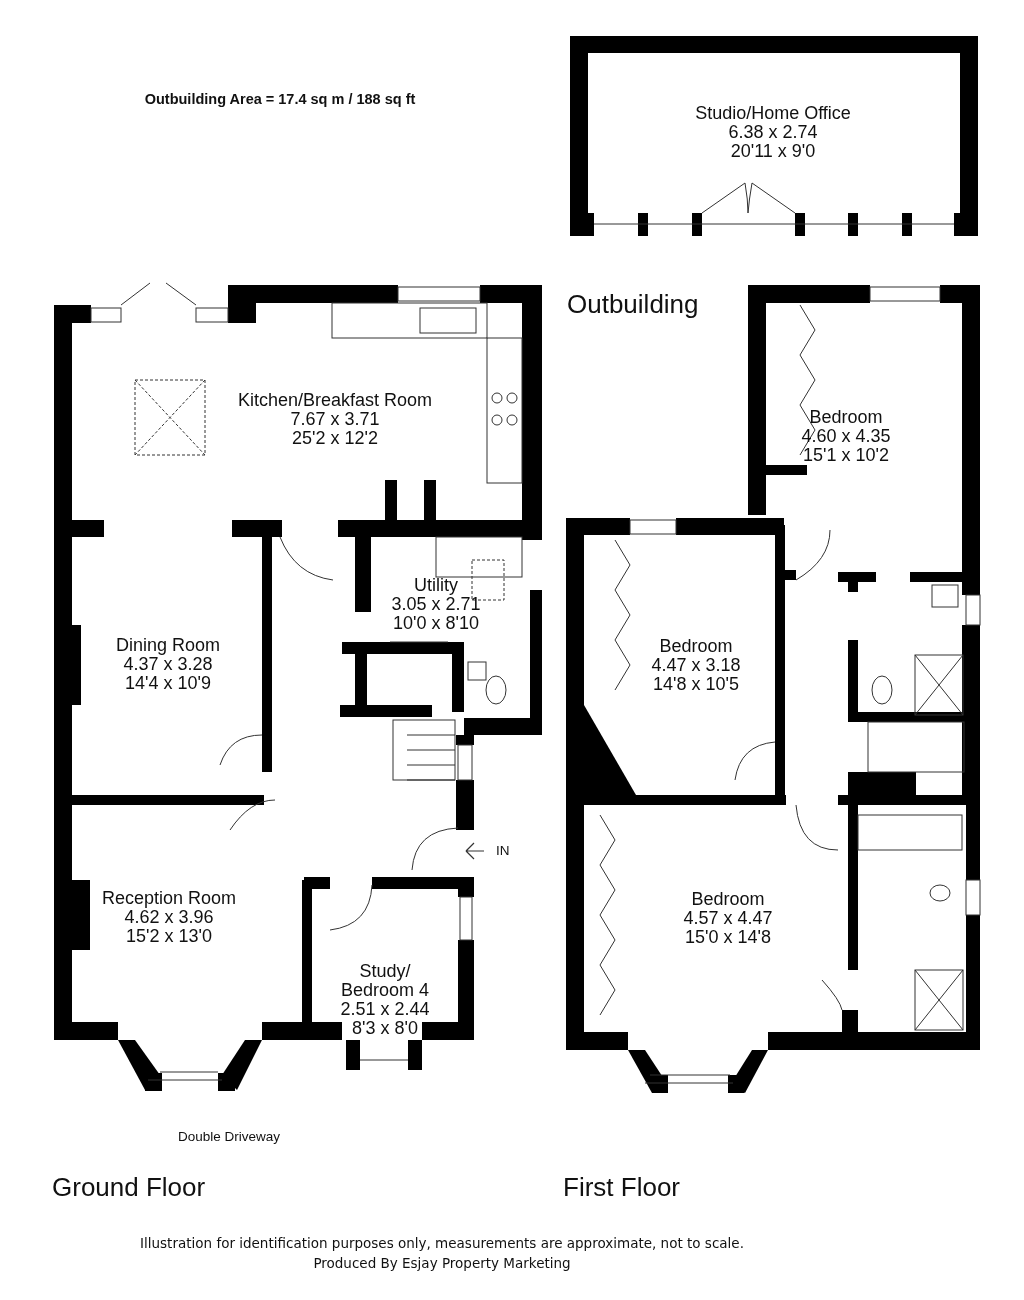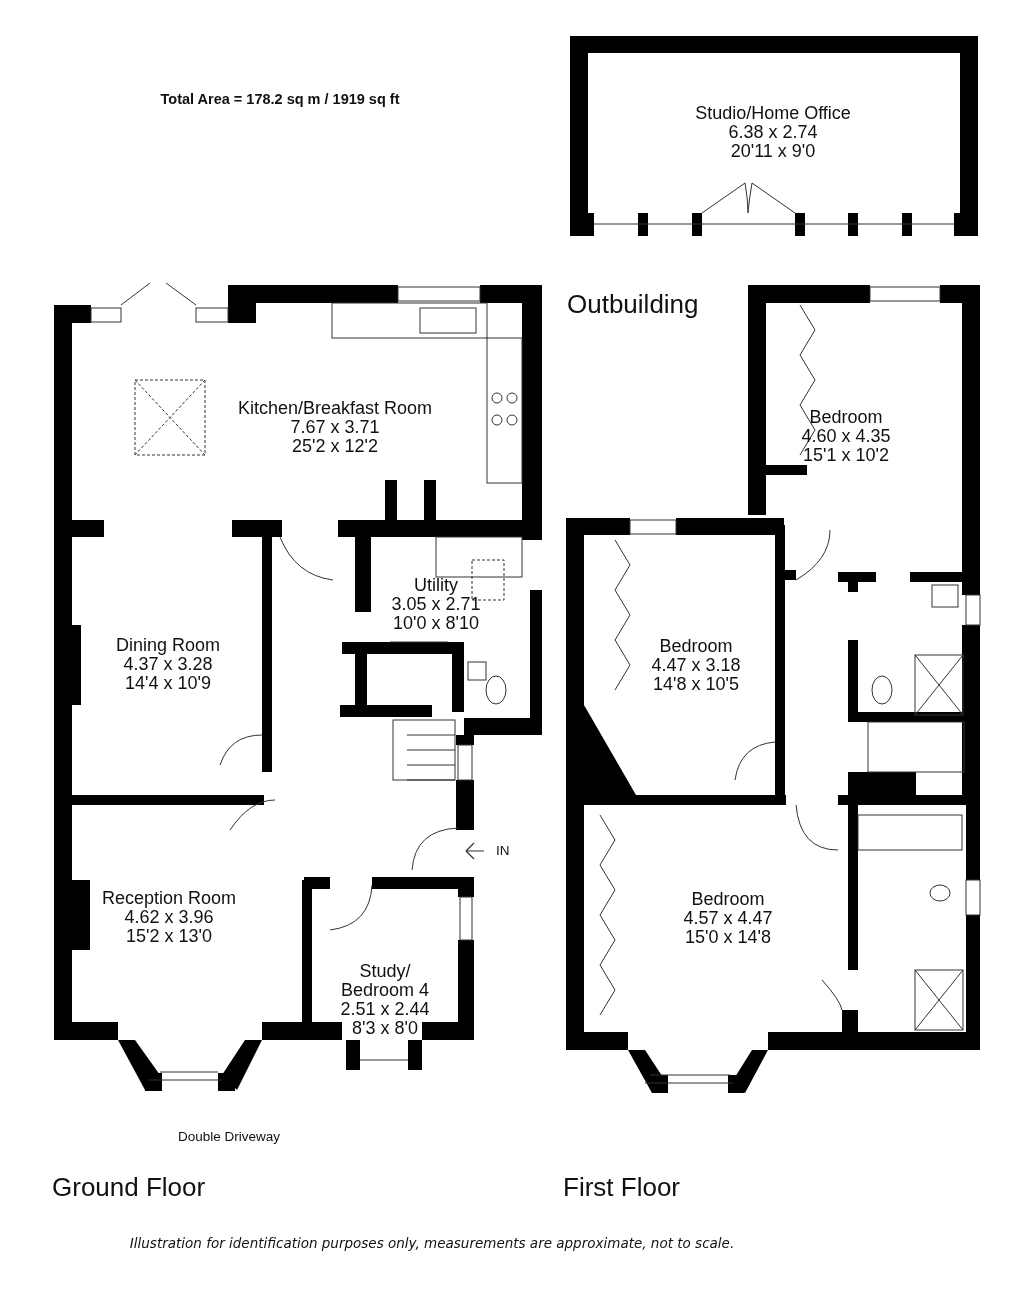--- a/index.html
+++ b/index.html
@@ -2,28 +2,28 @@
 <html><head>
 <meta charset="utf-8">
 <style>
   html, body { margin:0; padding:0; background:#ffffff; }
   body { width:1024px; height:1300px; position:relative; overflow:hidden; font-family:"Liberation Sans", sans-serif; color:#111; }
   .abs { position:absolute; }
   .area-summary { left:0; top:88px; width:560px; text-align:center; font-weight:bold; font-size:14.5px; line-height:22px; }
   .room-label { position:absolute; text-align:center; font-size:18px; line-height:19px; white-space:nowrap; transform:translateX(-50%); }
   .floor-title { position:absolute; font-size:26px; }
   .section-label { position:absolute; font-size:13.5px; }
-  .disclaimer { position:absolute; left:4px; top:1233px; width:856px; text-align:center; font-size:14.5px; line-height:20px; font-family:"DejaVu Sans", sans-serif; font-size:13.5px;font-style:italic; }
+  .disclaimer { position:absolute; left:14px; top:1233px; width:856px; text-align:center; font-size:14.5px; line-height:20px; font-family:"DejaVu Sans", sans-serif; font-size:13.5px; }
   svg.plan { position:absolute; left:0; top:0; }
 </style>
 </head>
 <body>
 
 <div class="abs area-summary">
-  <div>Total Area = 178.2 sq m / 1919 sq ft</div>
+  <div>Outbuilding Area = 17.4 sq m / 188 sq ft</div>
 </div>
 
 <svg class="plan" width="1024" height="1300" viewBox="0 0 1024 1300">
   <g fill="#000" stroke="none">
 
     <g>
       <rect x="570" y="36" width="408" height="17"></rect>
       <rect x="570" y="36" width="18" height="200"></rect>
       <rect x="960" y="36" width="18" height="200"></rect>
       <rect x="570" y="213" width="24" height="23"></rect>
@@ -175,21 +175,21 @@
     <path d="M 466 851 L 474 843 M 466 851 L 474 859 M 466 851 L 484 851"></path>
   </g>
 </svg>
 
 <div class="room-label" style="left:773px; top:104px;">
   <div>Studio/Home Office</div>
   <div>6.38 x 2.74</div>
   <div>20'11 x 9'0</div>
 </div>
 
-<div class="room-label" style="left:335px; top:391px;margin-top:8px;">
+<div class="room-label" style="left:335px; top:391px;">
   <div>Kitchen/Breakfast Room</div>
   <div>7.67 x 3.71</div>
   <div>25'2 x 12'2</div>
 </div>
 
 <div class="room-label" style="left:436px; top:576px;">
   <div>Utility</div>
   <div>3.05 x 2.71</div>
   <div>10'0 x 8'10</div>
 </div>
@@ -232,13 +232,14 @@
 </div>
 
 <div class="floor-title" style="left:567px; top:289px;">Outbuilding</div>
 <div class="section-label" style="left:484px; top:843px;margin-left:12px;">IN</div>
 <div class="section-label" style="left:178px; top:1129px;">Double Driveway</div>
 <div class="floor-title" style="left:52px; top:1172px;">Ground Floor</div>
 <div class="floor-title" style="left:563px; top:1172px;">First Floor</div>
 
 <div class="disclaimer">
   <div>Illustration for identification purposes only, measurements are approximate, not to scale.</div>
+  <div>Produced By Esjay Property Marketing</div>
 </div>
 
 </body></html>

